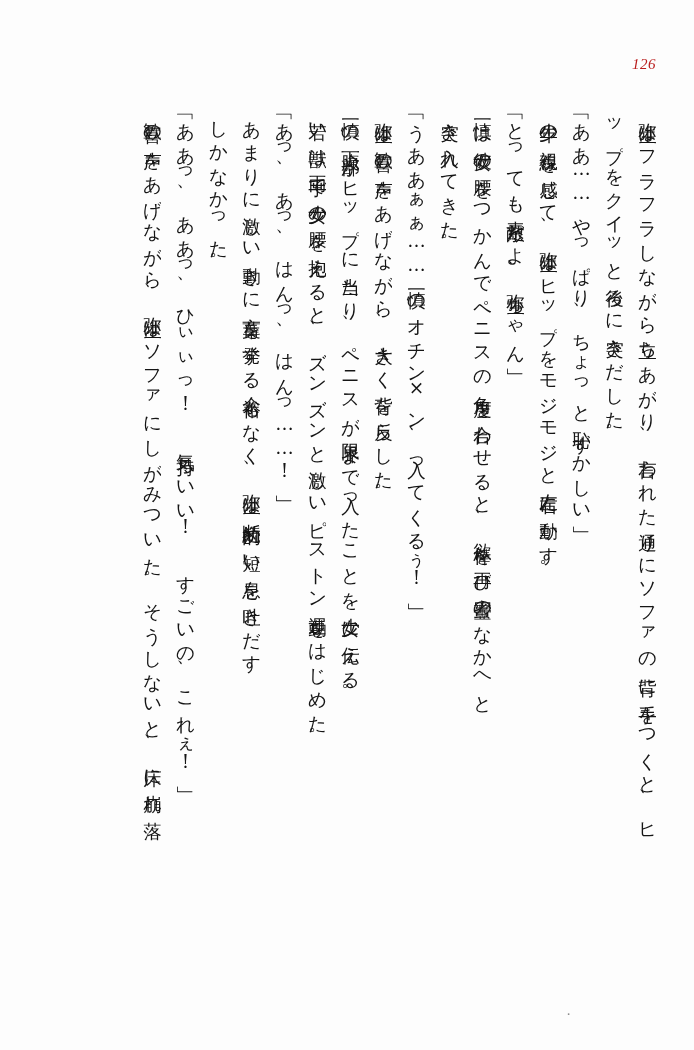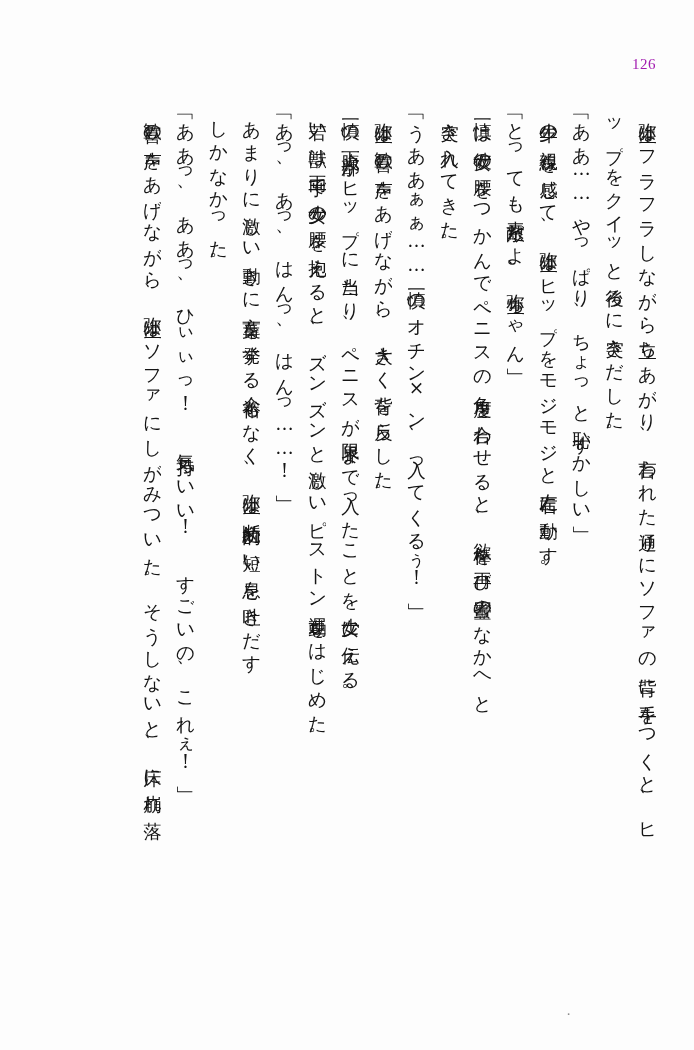--- a/index.html
+++ b/index.html
@@ -18,22 +18,23 @@
   .page {
     position: absolute;
     inset: 0;
     background: #fdfdfd;
   }
   .page-number {
     position: absolute;
     top: 56px;
     right: 38px;
     font-size: 15px;
+    font-style: italic;
     font-family: "Liberation Serif", "DejaVu Serif", serif;
-    color: #a21caf;
+    color: #b91c1c;
     letter-spacing: 0.5px;
   }
   .text-block {
     position: absolute;
     top: 108px;
     left: 48px;
     right: 38px;
     height: 880px;
     display: flex;
     flex-direction: row-reverse;

